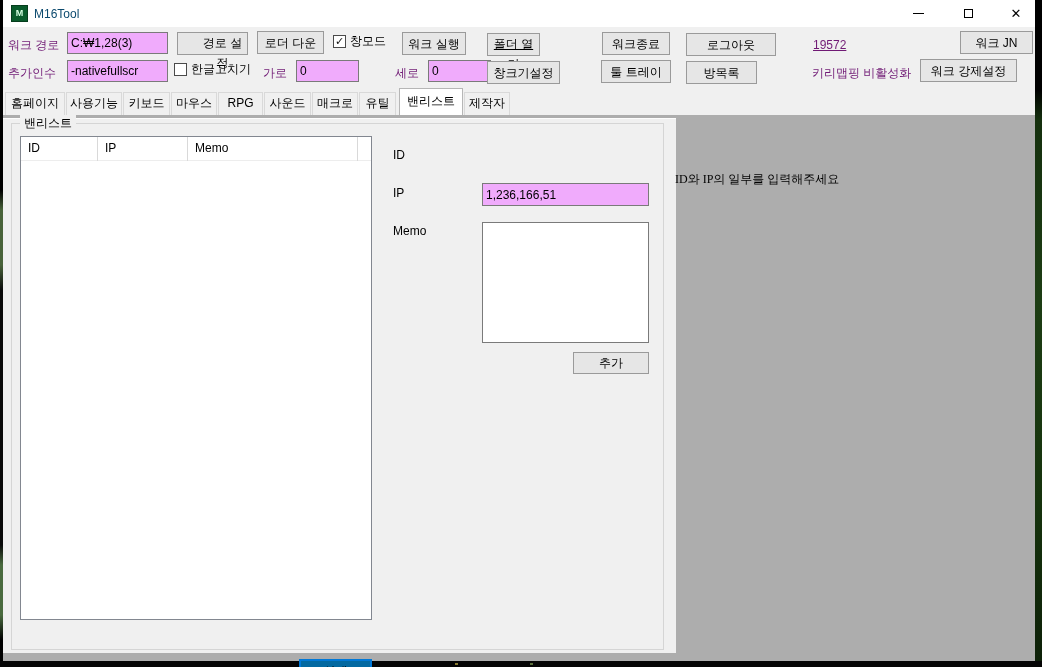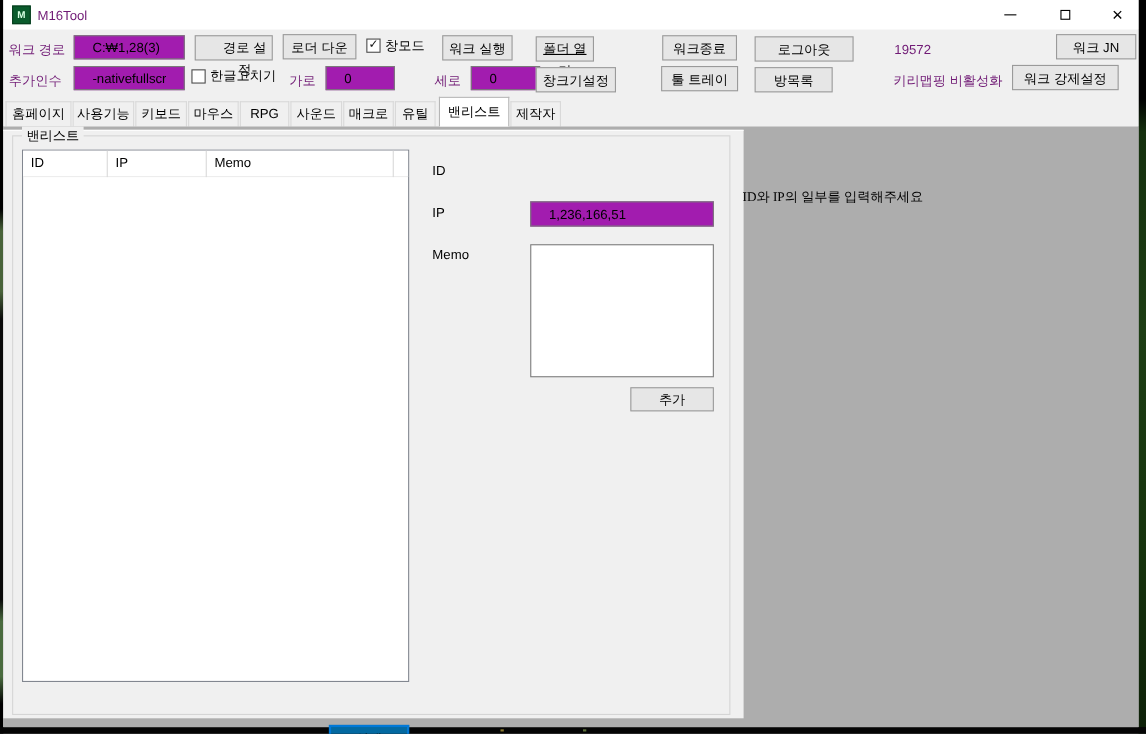--- a/index.html
+++ b/index.html
@@ -14,29 +14,29 @@
   .desk-bottom { position:absolute; left:0; top:661px; width:1042px; height:6px; background:#050505; }
   .dot1 { position:absolute; left:455px; top:663px; width:3px; height:2px; background:#8a7a30; }
   .dot2 { position:absolute; left:530px; top:663px; width:3px; height:2px; background:#5a6e3a; }
 
   
   .window { position:absolute; left:3px; top:0; width:1032px; height:661px; background:#f0f0f0; }
 
   .titlebar { position:absolute; left:0; top:0; width:100%; height:27px; background:#ffffff; }
   .app-icon { position:absolute; left:8px; top:5px; width:17px; height:17px; background:#0a5b2c; border:1px solid #063d1d;
     color:#d6ffe2; font-size:9px; font-weight:bold; text-align:center; line-height:15px; }
-  .title-text { position:absolute; left:31px; top:7px; font-size:12px; color:#701a75; }
+  .title-text { position:absolute; left:31px; top:7px; font-size:12px; color:#0c4a6e; }
   .winbtn { position:absolute; top:0; width:42px; height:27px; text-align:center; line-height:27px; }
   .btn-min { left:894px; } .btn-max { left:944px; } .btn-close { left:992px; font-size:13px; }
   .glyph-min { display:inline-block; width:11px; height:1px; background:#000; vertical-align:middle; }
   .glyph-max { display:inline-block; width:9px; height:9px; border:1px solid #000; vertical-align:middle; }
 
   .toolbar { position:absolute; left:0; top:27px; width:100%; height:88px; background:#f0f0f0; }
   .lbl { position:absolute; color:#701a75; white-space:nowrap; }
-  .tbx { position:absolute; height:22px; border:1px solid #7a7a7a; background:#a21caf; padding:1px 16px;
+  .tbx { position:absolute; height:22px; border:1px solid #7a7a7a; background:#f0abfc; padding:1px 3px;
     font:12px "Liberation Sans","DejaVu Sans",sans-serif; }
   .btn { position:absolute; height:23px; background:#e6e6e6; border:1px solid #9a9a9a; text-align:center;
     font:12px "Liberation Sans","DejaVu Sans",sans-serif; color:#000; padding:0; line-height:20px; }
   .chk { position:absolute; display:flex; align-items:center; gap:4px; }
   .chk .box { width:13px; height:13px; background:#fff; border:1px solid #4a4a4a; font-size:11px; line-height:11px;
     text-align:center; color:#111; }
 
   
   .tabstrip { position:absolute; left:0; top:88px; width:100%; height:27px; }
   .tab { position:absolute; top:4px; height:23px; background:#f0f0f0; border:1px solid #d9d9d9; border-bottom:none;
@@ -91,21 +91,21 @@
     <button class="btn" style="left:174px; top:5px; width:71px;padding-left:20px;">경로 설정</button>
     <button class="btn" style="left:254px; top:4px; width:67px;">로더 다운</button>
     <div class="chk" style="left:330px; top:6px;">
       <span class="box">✓</span>
       <span>창모드</span>
     </div>
     <button class="btn" style="left:399px; top:5px; width:64px;">워크 실행</button>
     <button class="btn" style="left:484px; top:6px; width:53px;text-decoration:underline;">폴더 열기</button>
     <button class="btn" style="left:599px; top:5px; width:68px;">워크종료</button>
     <button class="btn" style="left:683px; top:6px; width:90px;">로그아웃</button>
-    <div class="lbl" style="left:810px; top:11px;">19572</div>
+    <div class="lbl" style="left:810px; top:11px;text-decoration:underline;">19572</div>
     <button class="btn" style="left:957px; top:4px; width:73px;">워크 JN</button>
 
     <div class="lbl" style="left:5px; top:38px;">추가인수</div>
     <input class="tbx" style="left: 64px; top: 33px; width: 101px;" value="-nativefullscr">
     <div class="chk" style="left:171px; top:34px;">
       <span class="box"></span>
       <span>한글고치기</span>
     </div>
     <div class="lbl" style="left:260px; top:38px;">가로</div>
     <input class="tbx" style="left: 293px; top: 33px; width: 63px;" value="0">

